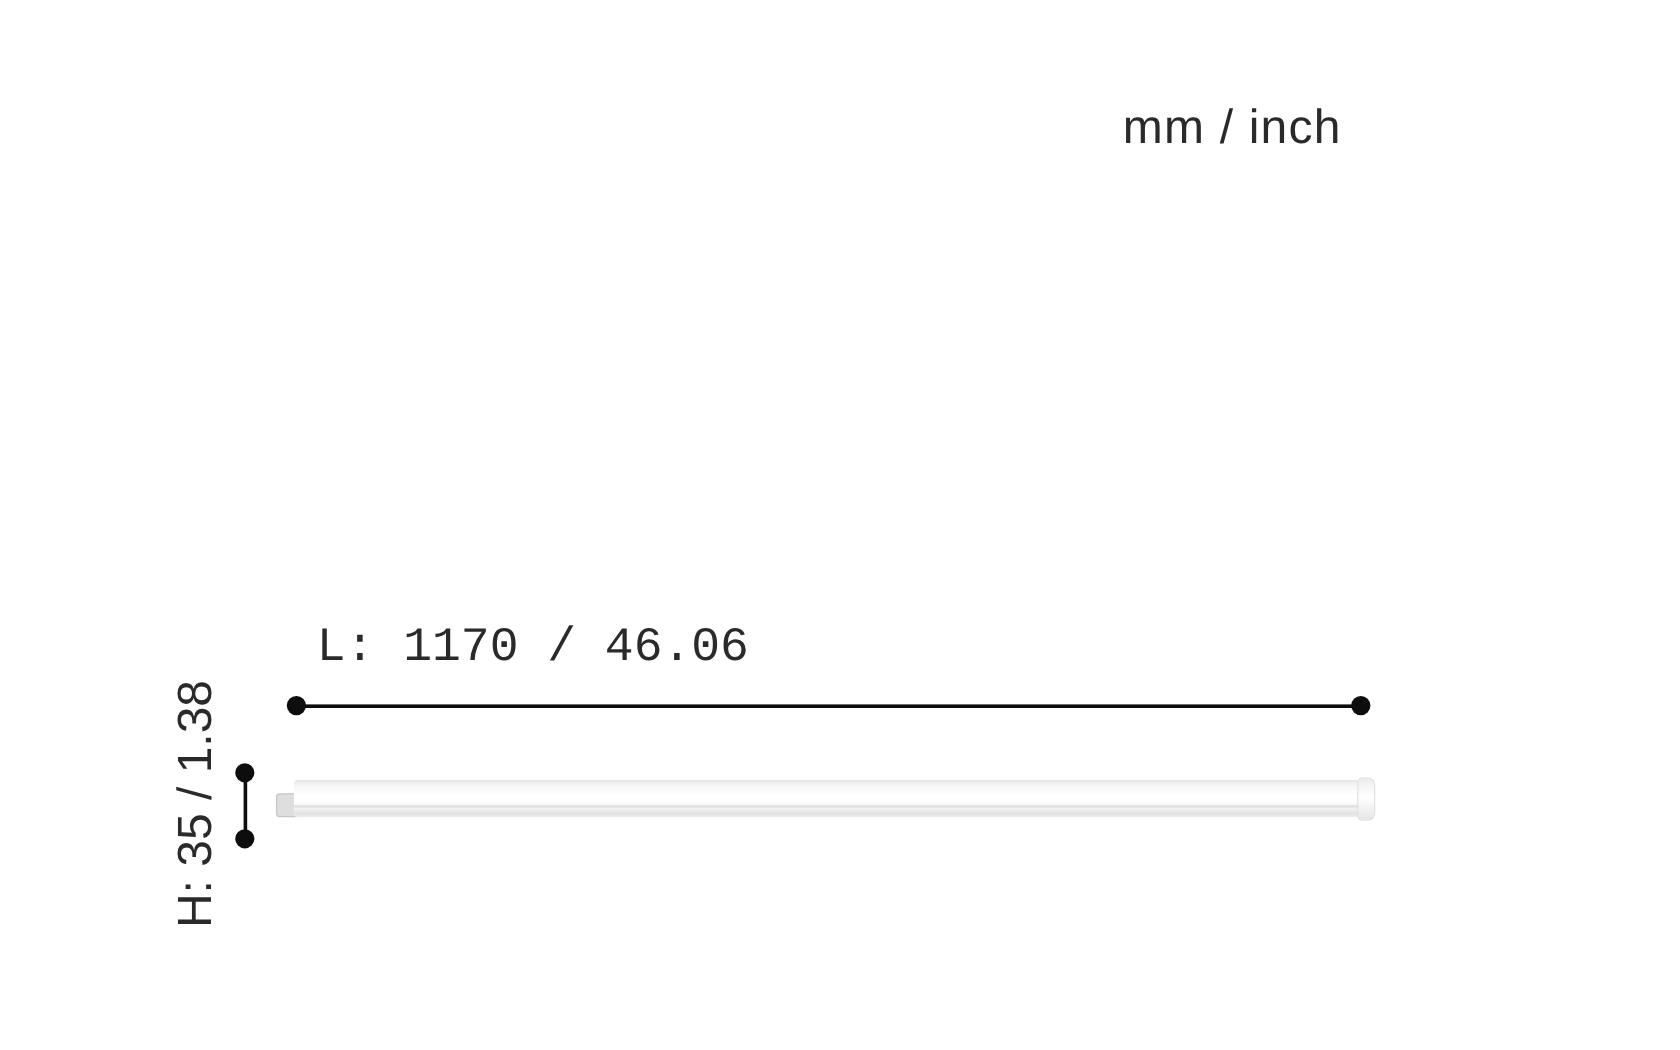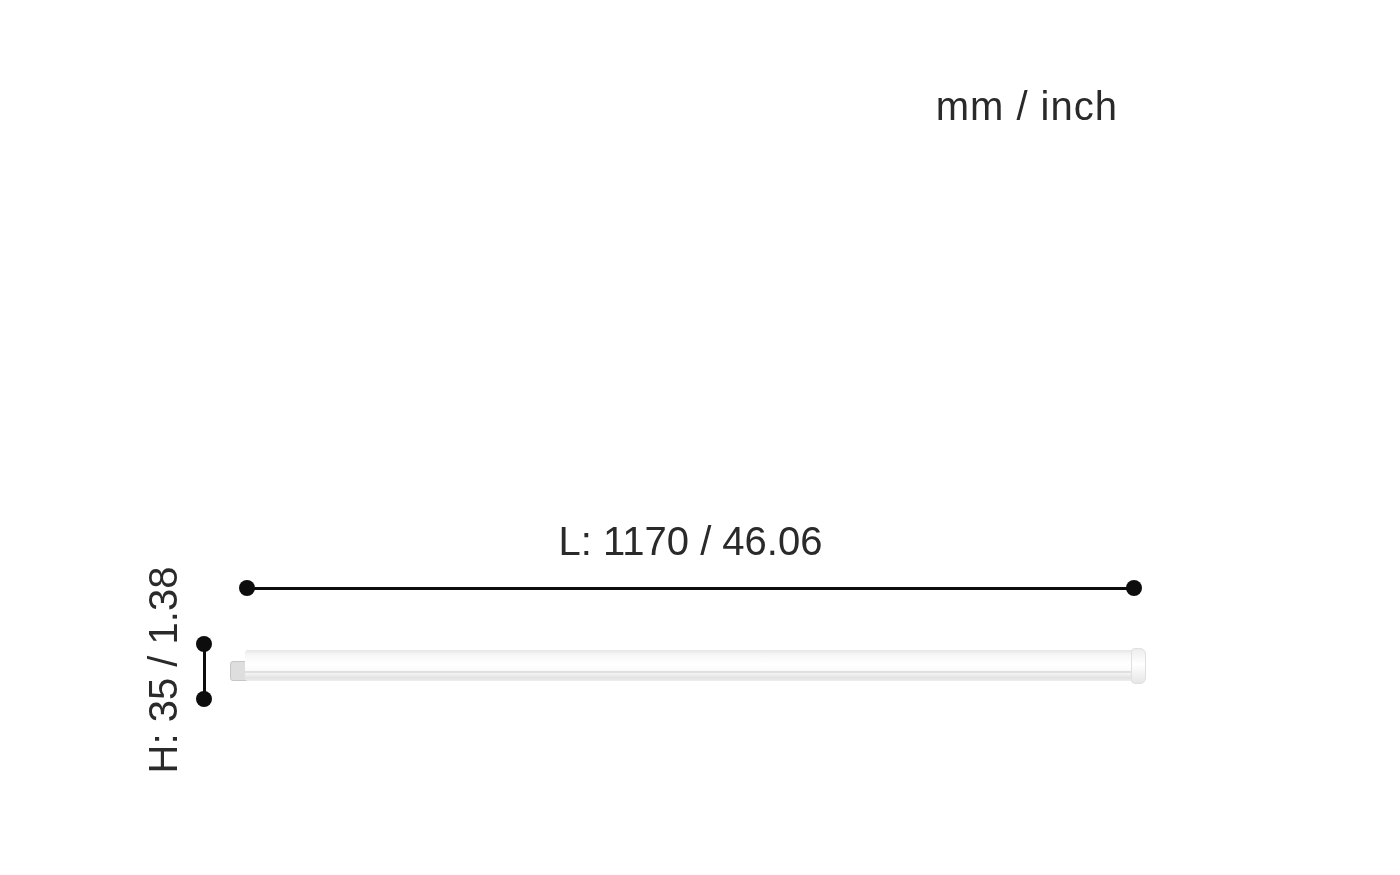--- a/index.html
+++ b/index.html
@@ -21,24 +21,25 @@
     font-size: 40px;
     line-height: 44px;
     white-space: nowrap;
   }
   #units-label {
     top: 84px;
     right: 142px;
     letter-spacing: 1px;
   }
   #length-label {
-    left: 247px;
+    left: 264px;
     width: 887px;
     top: 519px;
-    text-align: center;
+    text-align: left;
+    font-family: Liberation Mono, monospace;
   }
   #height-label {
     left: -49px;
     top: 648px;
     width: 424px;
     text-align: center;
     transform: rotate(-90deg);
     transform-origin: center;
   }
   .dim-line {

